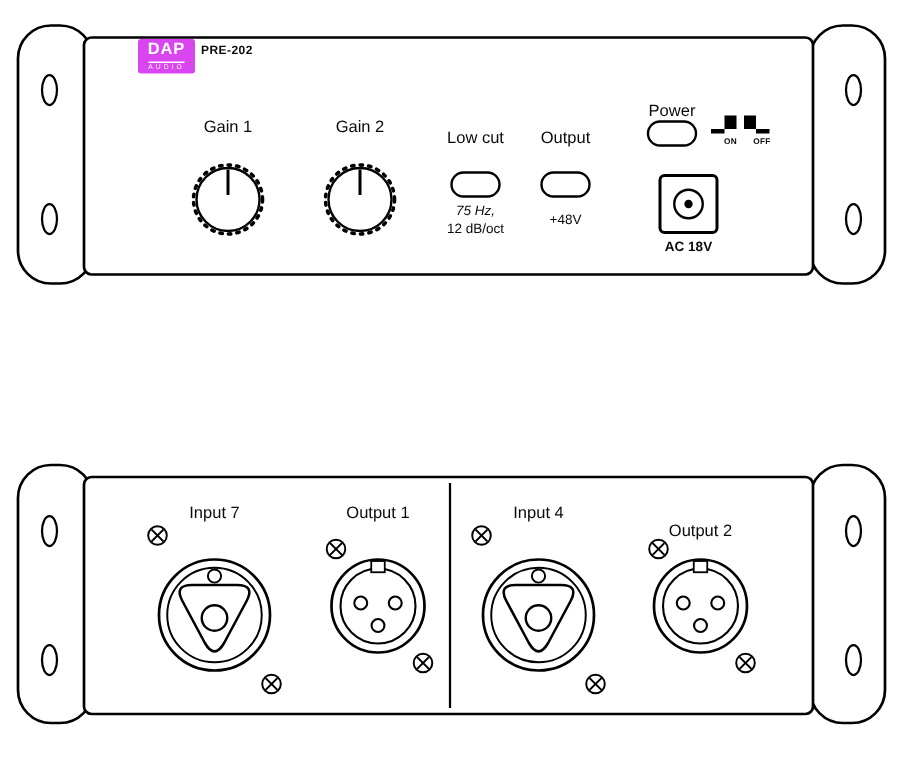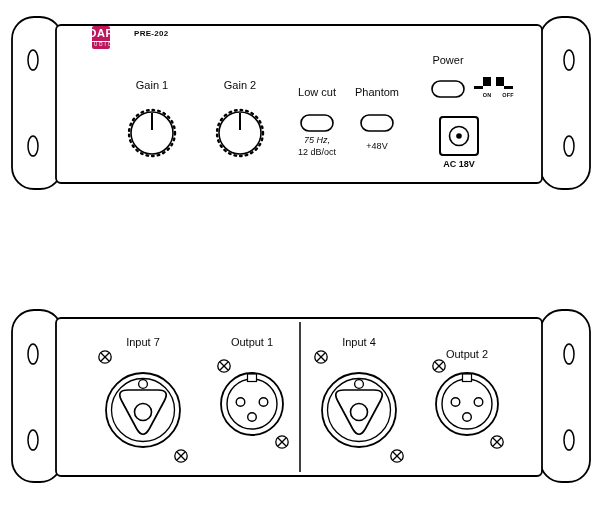--- a/index.html
+++ b/index.html
@@ -11,21 +11,21 @@
   .lbl{
     position:absolute;transform:translateX(-50%);
     font-size:11px;line-height:1.1;white-space:nowrap;color:#0a0a0a;
   }
   .sub{font-size:9px;}
   .bold{font-weight:bold;}
   .tiny{font-size:5.5px;font-weight:bold;letter-spacing:0.2px;}
   .left{transform:none;}
   .model{font-size:8px;font-weight:bold;letter-spacing:0.3px;}
   .logo{
-    position:absolute;width:18px;height:23px;background:#be185d;
+    position:absolute;width:38px;height:23px;background:#d946ef;
     display:flex;flex-direction:column;align-items:center;justify-content:center;
     border-radius:2px;
   }
   .logo-dap{color:#fff;font-weight:bold;font-size:11px;line-height:1;letter-spacing:0.6px;}
   .logo-audio{color:#fff;font-size:4.5px;letter-spacing:2px;line-height:1;margin-top:1.5px;border-top:0.5px solid #fff;padding-top:1px;}
 </style>
 </head>
 <body>
 
 <div class="stage">
@@ -122,22 +122,22 @@
 
   <div class="logo" style="left:92px;top:26px;">
     <span class="logo-dap">DAP</span>
     <span class="logo-audio">AUDIO</span>
   </div>
   <div class="lbl left model" style="left:134px;top:30px;">PRE-202</div>
 
   <div class="lbl" style="left:152px;top:79px;">Gain 1</div>
   <div class="lbl" style="left:240px;top:79px;">Gain 2</div>
   <div class="lbl" style="left:317px;top:86px;">Low cut</div>
-  <div class="lbl" style="left:377px;top:86px;">Phantom</div>
-  <div class="lbl" style="left:448px;top:54px;">Power</div>
+  <div class="lbl" style="left:377px;top:86px;">Output</div>
+  <div class="lbl" style="left:448px;top:68px;">Power</div>
 
   <div class="lbl sub" style="left:317px;top:136px;font-style:italic;">75 Hz,</div>
   <div class="lbl sub" style="left:317px;top:148px;">12 dB/oct</div>
   <div class="lbl sub" style="left:377px;top:142px;">+48V</div>
   <div class="lbl sub bold" style="left:459px;top:160px;">AC 18V</div>
 
   <div class="lbl tiny" style="left:487px;top:92px;">ON</div>
   <div class="lbl tiny" style="left:508px;top:92px;">OFF</div>
 
   <div class="lbl" style="left:143px;top:336px;">Input 7</div>

